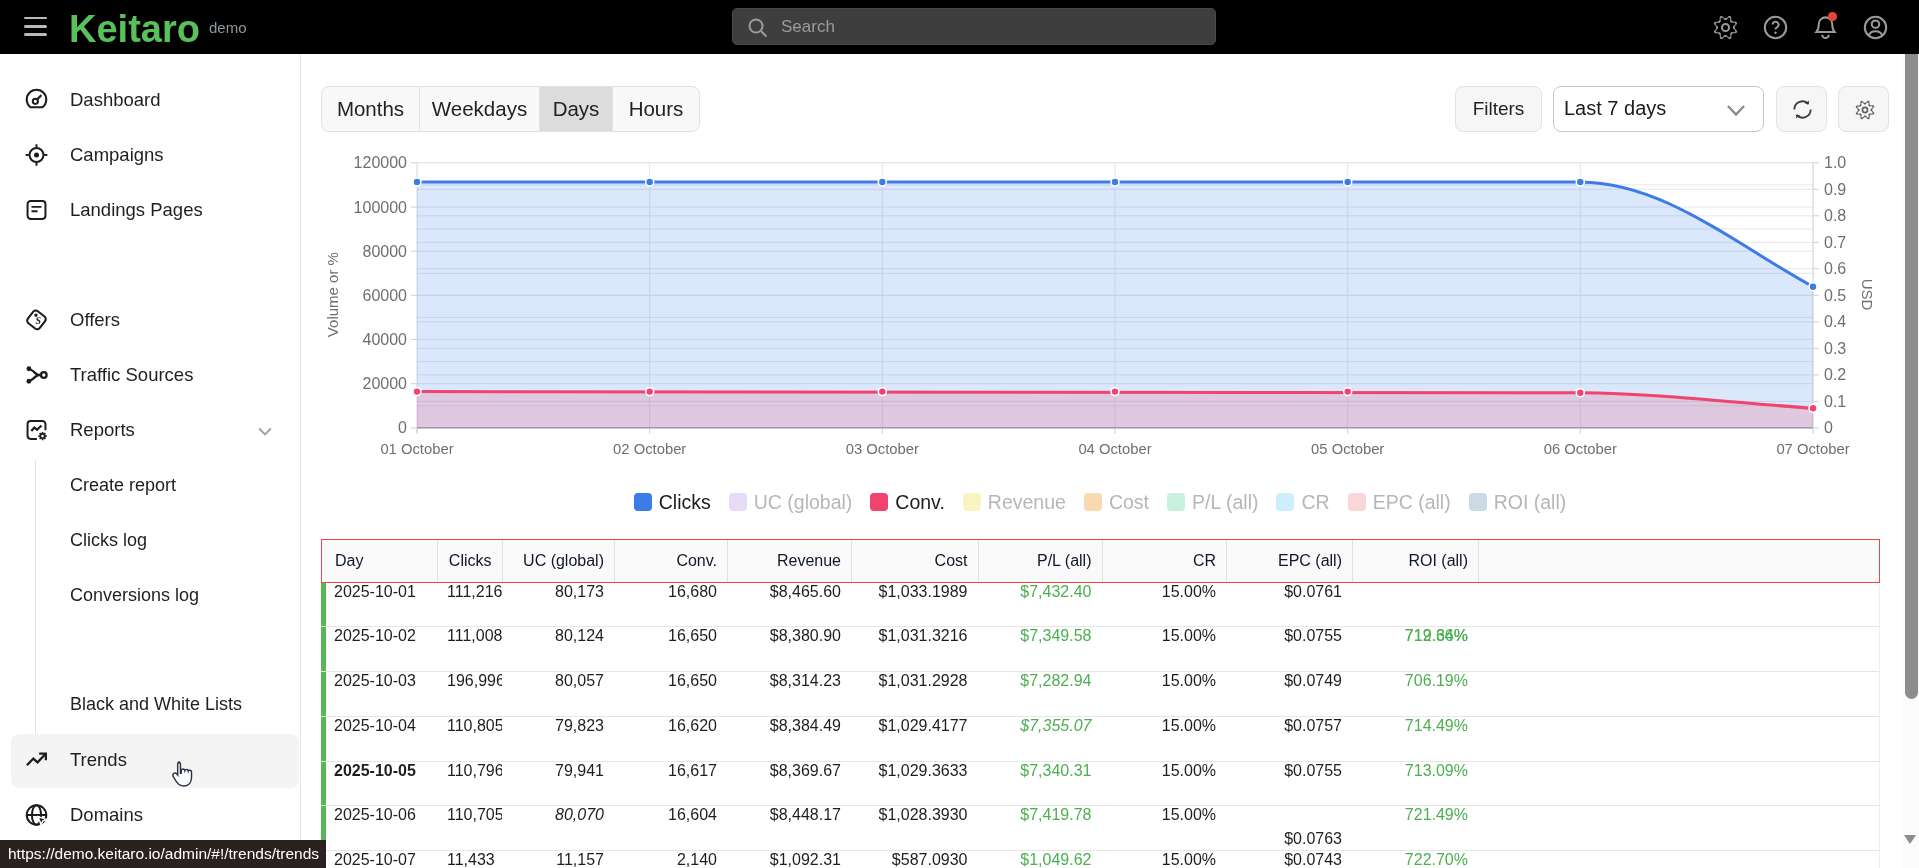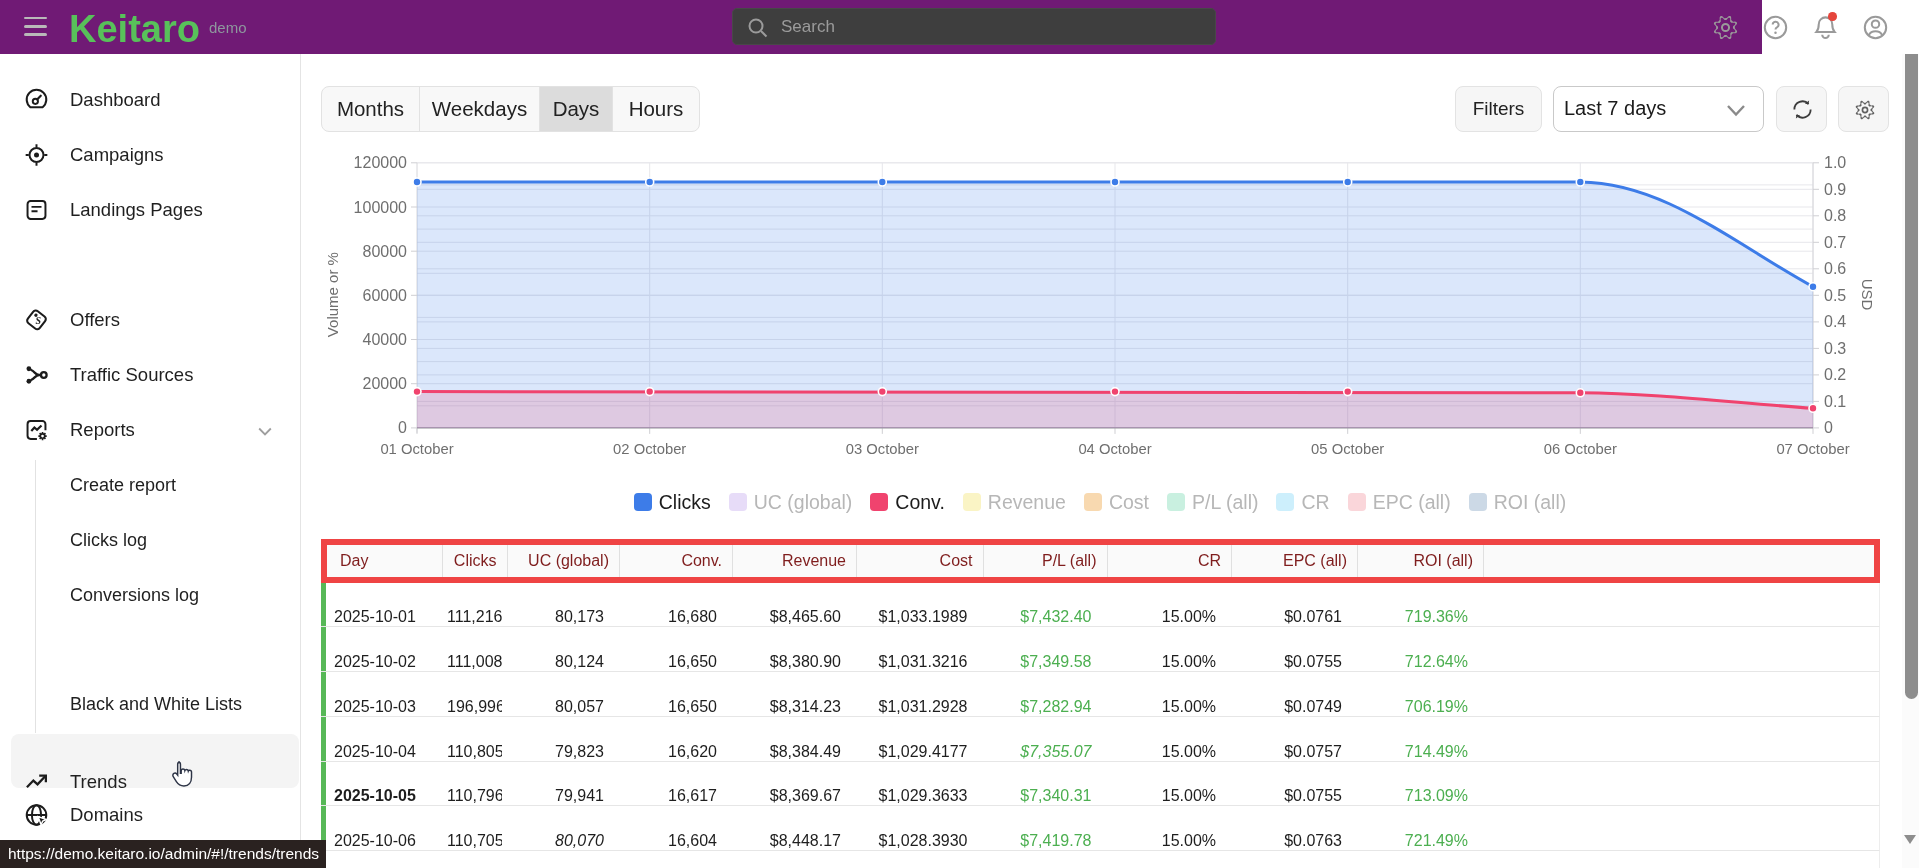--- a/index.html
+++ b/index.html
@@ -1,21 +1,21 @@
 <!DOCTYPE html>
 <html><head>
 <meta charset="utf-8">
 <style>
 * { margin:0; padding:0; box-sizing:border-box; }
 html,body { width:1919px; height:868px; overflow:hidden; }
 body { position:relative; background:#fff; font-family:"Liberation Sans",sans-serif; color:#212121; }
 .abs { position:absolute; }
 
 
-#topbar { position:absolute; left:0; top:0; width:1762px; height:54px; background:#701a75;padding-left:28px; }
+#topbar { position:absolute; left:0; top:0; width:1919px; height:54px; background:#000000;padding-left:28px; }
 #burger { position:absolute; left:24px; top:17px; width:23px; height:19px; }
 #burger div { height:2.4px; background:#b9b9b9; border-radius:2px; margin-bottom:5.8px; }
 #logo { position:absolute; left:69px; top:8px; font-size:38px; font-weight:bold; color:#58c15a; letter-spacing:0px; }
 #demo { position:absolute; left:209px; top:19px; font-size:15px; color:#8e979e; }
 #searchbox { position:absolute; left:732px; top:8px; width:484px; height:37px; background:#3e3e3e; border:1px solid #484848; border-radius:5px; }
 #searchtxt { position:absolute; left:781px; top:17px; font-size:17px; color:#9b9b9b; }
 
 
 #sidebar { position:absolute; left:0; top:54px; width:301px; height:814px; background:#fff; border-right:1px solid #e4e4e4; }
 .mitem { position:absolute; left:0; width:300px; height:55px; }
@@ -36,24 +36,24 @@
 
 
 #legend { position:absolute; left:300px; top:486px; width:1600px; height:32px; display:flex; justify-content:center; align-items:center; }
 .litem { display:flex; align-items:center; margin:0 9px; }
 .lsq { width:18px; height:18px; border-radius:4px; margin-right:7px; }
 .ltxt { font-size:19.5px; color:#b7b7b7; }
 .ltxt.on { color:#1c1c1c; }
 
 
 #table { position:absolute; left:321px; top:539px; width:1559px; }
-#thead { display:flex; height:43.5px; background:#fafafa; border:6px solid #ef4444; align-items:center; font-size:16px; color:#7f1d1d; }
+#thead { display:flex; height:43.5px; background:#fafafa; border:1px solid #ef4444; align-items:center; font-size:16px; color:#0f172a; }
 .th { height:100%; display:flex; align-items:center; border-right:1px solid #e0e0e0; padding:0 10px; justify-content:flex-end; }
 .th:last-child { border-right:none; }
-.trow { display:flex; height:44.8px; border-right:1px solid #ededed; border-bottom:1px solid #e6e6e6; align-items:flex-end; font-size:16px; color:#1e1e1e; position:relative; }
+.trow { display:flex; height:44.8px; border-right:1px solid #ededed; border-bottom:1px solid #e6e6e6; align-items:flex-start; font-size:16px; color:#1e1e1e; position:relative; }
 .trow:before { content:""; position:absolute; left:0; top:0; bottom:0; width:5px; background:#57b857; }
 .td { display:flex; align-items:center; justify-content:flex-end; padding:0 10px; overflow:hidden; white-space:nowrap; }
 .green { color:#4caf50; }
 
 
 #sbtrack { position:absolute; right:0; top:54px; width:17px; height:814px; background:#fbfbfb; }
 #sbthumb { position:absolute; left:1905px; top:54px; width:13px; height:645px; background:#8d8d8d; border-radius:0 0 7px 7px; }
 #sbarrow { position:absolute; left:1904px; top:835px; width:0; height:0; border-left:6px solid transparent; border-right:6px solid transparent; border-top:9px solid #8d8d8d; }
 
 
@@ -180,21 +180,21 @@
     </div>
   <div class="mitem" style="top:458px">
       <span class="slabel">Clicks log</span>
     </div>
   <div class="mitem" style="top:513px">
       <span class="slabel">Conversions log</span>
     </div>
   <div class="mitem" style="top:622px">
       <span class="slabel">Black and White Lists</span>
     </div>
-  <div class="mitem" style="top:700px">
+  <div class="mitem" style="top:678px">
       <svg class="micon" viewBox="0 0 24 24" fill="none" stroke="#1c1c1c" stroke-width="2.2">
         <path d="M2.8 17 L9 10.6 L13 14.2 L20.6 6.2"></path>
         <path d="M14.6 5.8 L21 5.8 L21 12.2" stroke-width="2.2"></path>
       </svg>
       <span class="mlabel">Trends</span>
     </div>
   <div class="mitem" style="top:733px">
       <svg class="micon" viewBox="0 0 24 24" fill="none" stroke="#1c1c1c" stroke-width="1.9">
         <circle cx="12" cy="12" r="9.4"></circle>
         <ellipse cx="12" cy="12" rx="4.4" ry="9.4"></ellipse>

